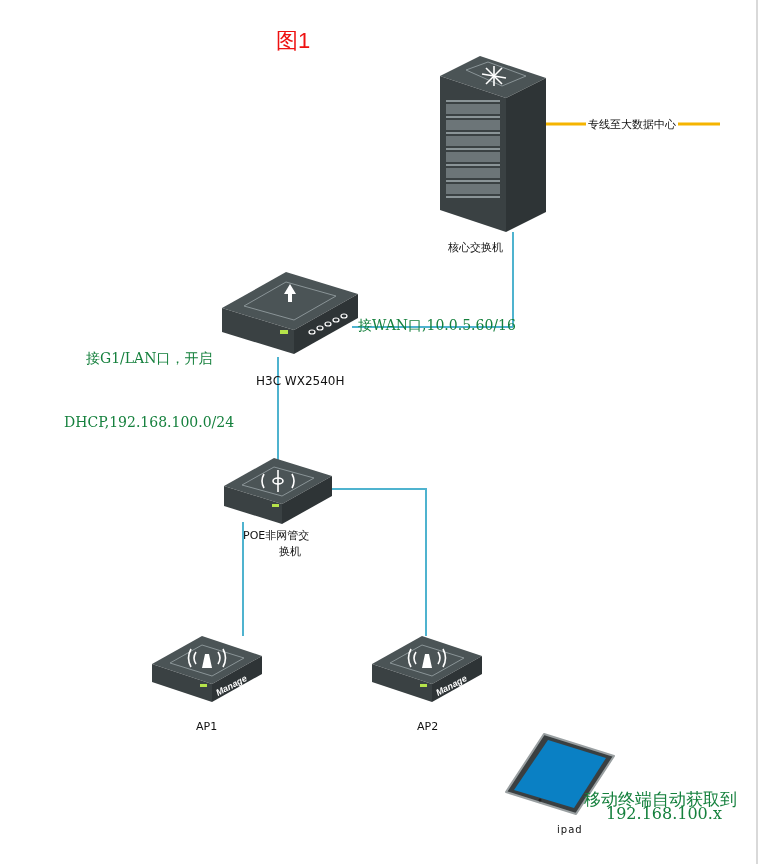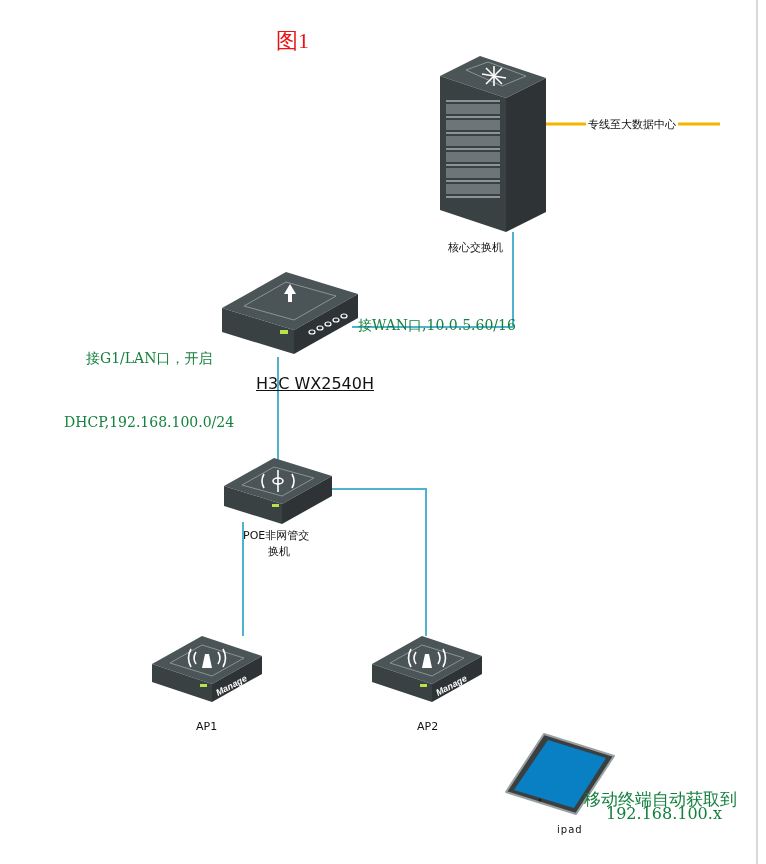--- a/index.html
+++ b/index.html
@@ -1,19 +1,19 @@
 <!DOCTYPE html>
 <html><head>
   <meta charset="utf-8">
   <style>
     html, body { margin: 0; padding: 0; background: #ffffff; }
     body { width: 766px; height: 864px; position: relative; overflow: hidden; font-family: "DejaVu Sans", sans-serif; }
     .abs { position: absolute; }
     .right-border { position: absolute; left: 756px; top: 0; width: 2px; height: 864px; background: #d9d9d9; }
-    .title { left: 276px; top: 26px; font-family: Liberation Serif, serif; font-size: 22px; color: #ee1111; }
+    .title { left: 276px; top: 26px; font-family: Liberation Sans, sans-serif; font-size: 22px; color: #ee1111; }
     .lbl { font-size: 11px; color: #111; white-space: nowrap; }
     .serif-lbl { font-family: "DejaVu Serif", serif; font-size: 15px; color: #15803d; white-space: nowrap; }
     svg.links { position: absolute; left: 0; top: 0; }
     .dev { position: absolute; }
   </style>
 </head>
 <body>
 
 <div class="right-border"></div>
 
@@ -77,39 +77,39 @@
         <ellipse cx="98" cy="56" rx="3" ry="2"></ellipse>
       <ellipse cx="106" cy="52" rx="3" ry="2"></ellipse>
         <ellipse cx="114" cy="48" rx="3" ry="2"></ellipse>
       <ellipse cx="122" cy="44" rx="3" ry="2"></ellipse>
     </g>
   </svg>
 </div>
 <div class="abs serif-lbl" style="left:358px; top:317px; font-size:14px;">接WAN口,10.0.5.60/16</div>
 <div class="abs serif-lbl" style="left:86px; top:350px; font-size:14px;">接G1/LAN口，开启</div>
 <div class="abs serif-lbl" style="left:64px; top:371px; font-size:14px;margin-top:43px;">DHCP,192.168.100.0/24</div>
-<div class="abs lbl" style="left:256px; top:374px; font-size:16px;text-decoration:underline;">H3C WX2540H</div>
+<div class="abs lbl" style="left:256px; top:374px; font-size:12px;">H3C WX2540H</div>
 
 <div class="dev" style="left:224px; top:458px;">
   <svg width="108" height="66">
     <polygon points="0,28 50,0 108,18 58,46" fill="#4b5456"></polygon>
     <polygon points="18,27 50,9 90,20 58,38" fill="none" stroke="#8a9497" stroke-width="1"></polygon>
     <polygon points="0,28 58,46 58,66 0,48" fill="#3a4143"></polygon>
     <polygon points="58,46 108,18 108,38 58,66" fill="#2e3436"></polygon>
     <rect x="48" y="46" width="7" height="3" fill="#b6e34a"></rect>
     <g fill="none" stroke="#fff" stroke-width="1.6">
       <ellipse cx="54" cy="23" rx="5" ry="3"></ellipse>
       <path d="M40,16 Q36,23 40,30"></path>
         <path d="M68,16 Q72,23 68,30"></path>
       <line x1="54" y1="12" x2="54" y2="34"></line>
     </g>
   </svg>
 </div>
 <div class="abs lbl" style="left:243px; top:528px;">POE非网管交</div>
-<div class="abs lbl" style="left:268px; top:544px;text-align:right;">换机</div>
+<div class="abs lbl" style="left:279px; top:544px;text-align:right;">换机</div>
 
 <div class="dev" style="left:152px; top:636px;">
   <svg width="110" height="66">
     <polygon points="0,28 50,0 110,20 60,48" fill="#4b5456"></polygon>
     <polygon points="18,27 50,9 92,22 60,40" fill="none" stroke="#8a9497" stroke-width="1"></polygon>
     <polygon points="0,28 60,48 60,66 0,46" fill="#3a4143"></polygon>
     <polygon points="60,48 110,20 110,38 60,66" fill="#2e3436"></polygon>
     <rect x="48" y="48" width="7" height="3" fill="#b6e34a"></rect>
     <g fill="none" stroke="#fff" stroke-width="1.6">
       <path d="M44,16 Q40,22 44,28"></path>

